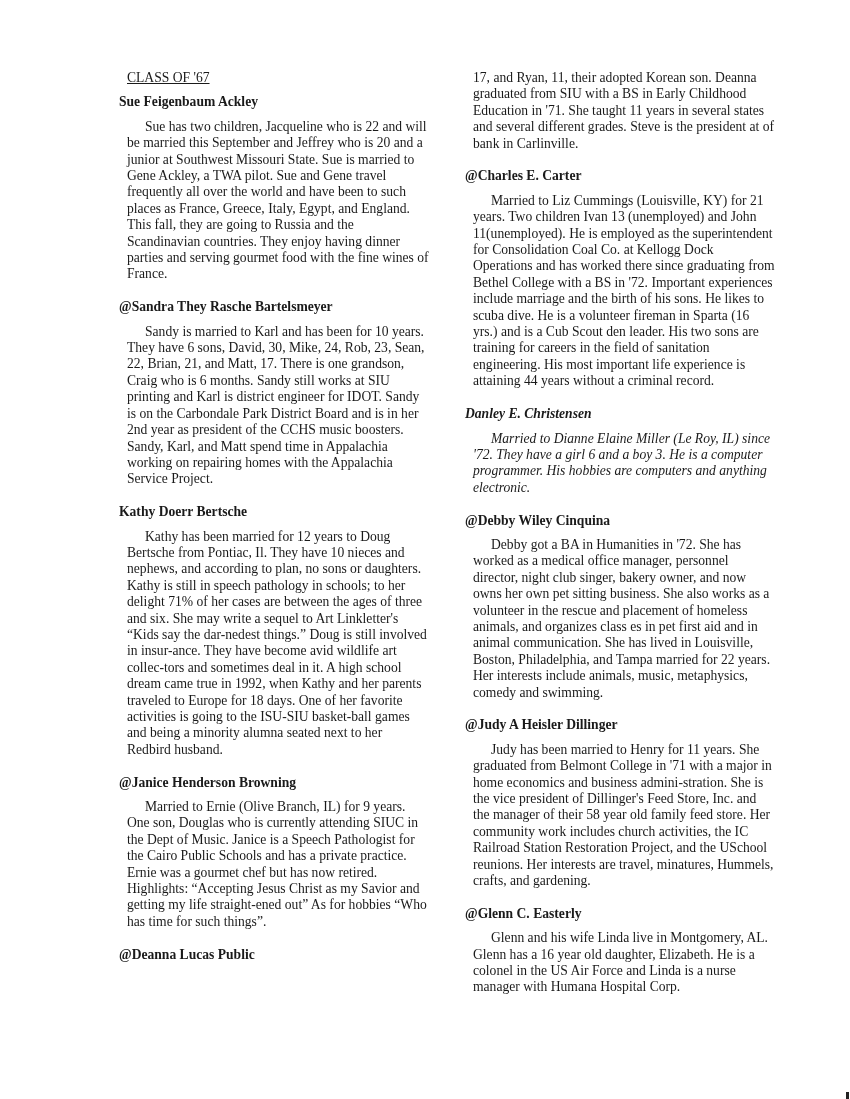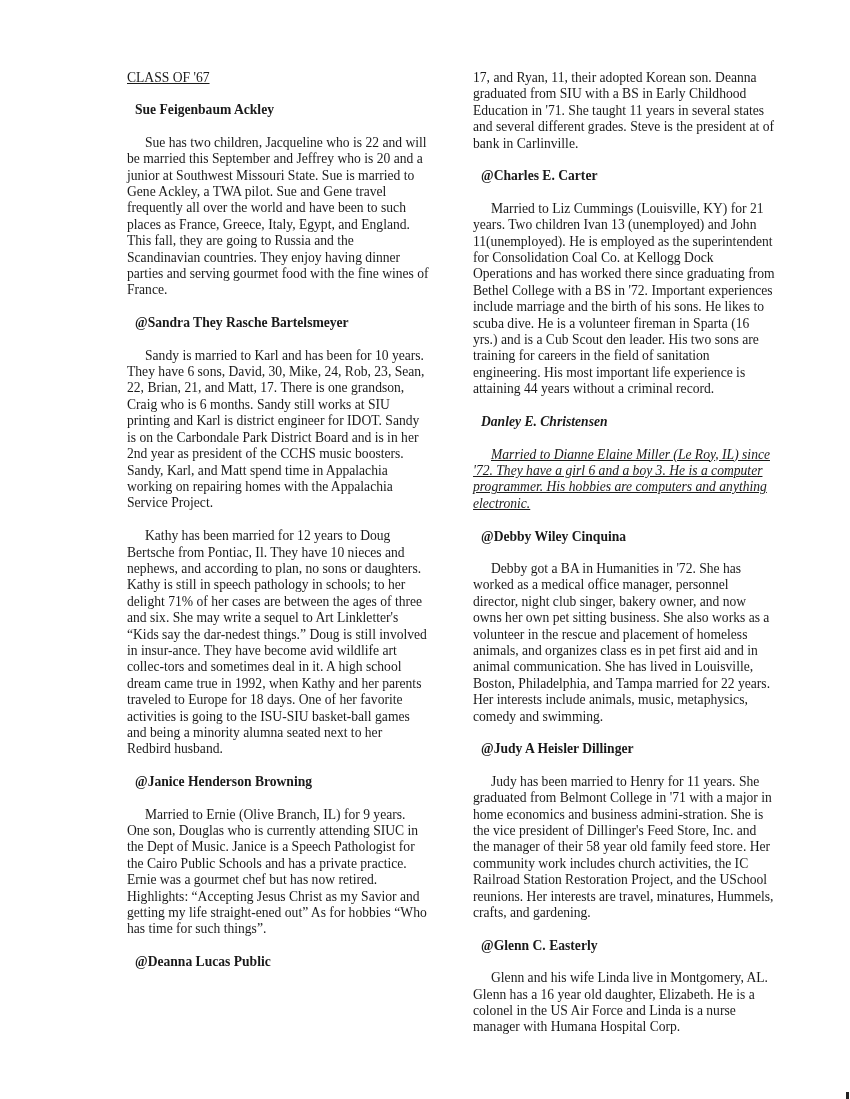--- a/index.html
+++ b/index.html
@@ -5,40 +5,41 @@
   html, body { margin: 0; padding: 0; }
   body {
     width: 850px; height: 1099px; background: #ffffff; position: relative; overflow: hidden;
     font-family: "Liberation Serif", "DejaVu Serif", serif; color: #1a1a1a;
   }
   .col { position: absolute; top: 62px; width: 318px; font-size: 13.6px; line-height: 16.4px; }
   .col-left { left: 119px; }
   .col-right { left: 465px; }
   .class-title { text-decoration: underline; margin: 8px; font-weight: normal; }
   .entry { margin: 0 0 16.4px 0; }
-  .name { font-weight: bold; margin: 16px; }
+  .name { font-weight: bold; margin: 0; }
   .name.italic { font-style: italic; }
   .body { margin: 8px; text-indent: 18px; }
-  .body.italic { font-style: italic; text-decoration: underline; }
+  .body.italic { font-style: italic; }
   .mark { position: absolute; background: #222; }
 </style>
 </head>
 <body>
 
 <div class="col col-left">
   <p class="class-title">CLASS OF '67</p>
   <div class="entry">
     <p class="name">Sue Feigenbaum Ackley</p>
     <p class="body">Sue has two children, Jacqueline who is 22 and will be married this September and Jeffrey who is 20 and a junior at Southwest Missouri State. Sue is married to Gene Ackley, a TWA pilot. Sue and Gene travel frequently all over the world and have been to such places as France, Greece, Italy, Egypt, and England. This fall, they are going to Russia and the Scandinavian countries. They enjoy having dinner parties and serving gourmet food with the fine wines of France.</p>
   </div>
   <div class="entry">
     <p class="name">@Sandra They Rasche Bartelsmeyer</p>
     <p class="body">Sandy is married to Karl and has been for 10 years. They have 6 sons, David, 30, Mike, 24, Rob, 23, Sean, 22, Brian, 21, and Matt, 17. There is one grandson, Craig who is 6 months. Sandy still works at SIU printing and Karl is district engineer for IDOT. Sandy is on the Carbondale Park District Board and is in her 2nd year as president of the CCHS music boosters. Sandy, Karl, and Matt spend time in Appalachia working on repairing homes with the Appalachia Service Project.</p>
   </div>
   <div class="entry">
+    <p class="name">Kathy Doerr Bertsche</p>
     <p class="body">Kathy has been married for 12 years to Doug Bertsche from Pontiac, Il. They have 10 nieces and nephews, and according to plan, no sons or daughters. Kathy is still in speech pathology in schools; to her delight 71% of her cases are between the ages of three and six. She may write a sequel to Art Linkletter's “Kids say the dar-nedest things.” Doug is still involved in insur-ance. They have become avid wildlife art collec-tors and sometimes deal in it. A high school dream came true in 1992, when Kathy and her parents traveled to Europe for 18 days. One of her favorite activities is going to the ISU-SIU basket-ball games and being a minority alumna seated next to her Redbird husband.</p>
   </div>
   <div class="entry">
     <p class="name">@Janice Henderson Browning</p>
     <p class="body">Married to Ernie (Olive Branch, IL) for 9 years. One son, Douglas who is currently attending SIUC in the Dept of Music. Janice is a Speech Pathologist for the Cairo Public Schools and has a private practice. Ernie was a gourmet chef but has now retired. Highlights: “Accepting Jesus Christ as my Savior and getting my life straight-ened out” As for hobbies “Who has time for such things”.</p>
   </div>
   <div class="entry">
     <p class="name">@Deanna Lucas Public</p>
   </div>
 </div>

